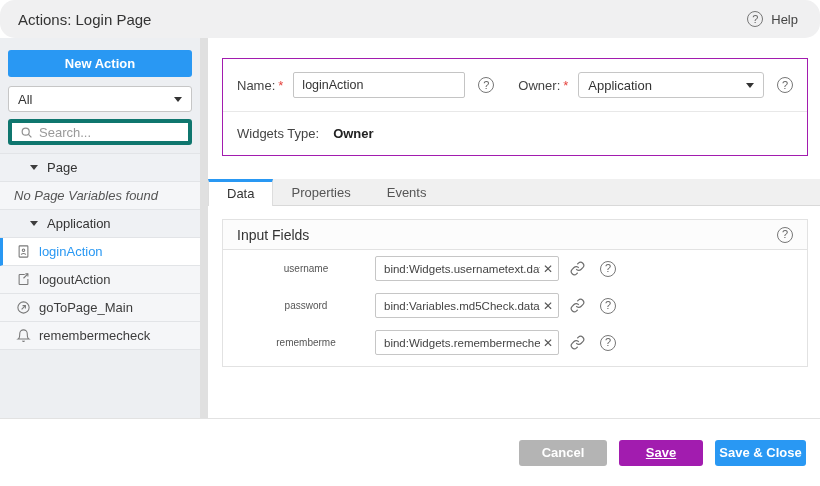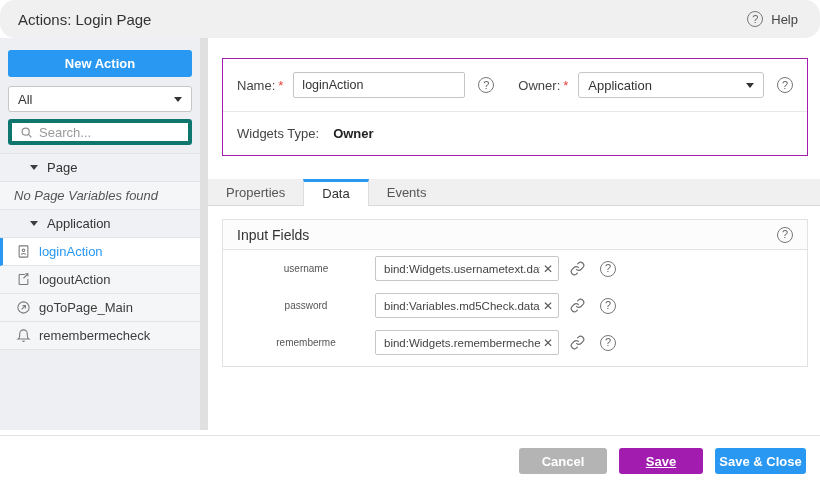--- a/index.html
+++ b/index.html
@@ -82,21 +82,21 @@
   .bind-box { width:184px; height:25px; border:1px solid #c6c6c6; border-radius:2px;
               display:flex; align-items:center; padding:0 5px 0 8px; background:#fff; }
   .bind-box input { flex:1; min-width:0; border:none; outline:none; font-size:11.5px;
                     color:#444; font-family:inherit; }
   .bind-x { color:#555; font-size:12px; margin-left:3px; cursor:pointer; line-height:1; }
   .bind-x::before { content:"\2715"; }
   .link-icon { margin-left:11px; color:#6e6e6e; display:inline-flex; cursor:pointer; }
   .if-row .qicon { margin-left:15px; }
 
   
-  .footer { position:absolute; left:0; right:0; bottom:0; height:51px; background:#fff;
+  .footer { position:absolute; left:0; right:0; bottom:0; height:68px; background:#fff;
             border-top:1px solid #e2e2e2; display:flex; align-items:center;
             justify-content:flex-end; gap:12px; padding-right:14px; }
   .btn { height:26px; border:none; border-radius:3px; color:#fff; font-size:13px;
          font-weight:bold; cursor:pointer; font-family:inherit; }
   .btn-cancel { background:#b4b4b4; width:88px; }
   .btn-save { background:#a21caf; width:84px;text-decoration:underline; }
   .btn-saveclose { background:var(--accent); width:91px; }
 </style>
 </head>
 <body>
@@ -202,22 +202,22 @@
           <span class="qicon"></span>
         </div>
         <div class="sep"></div>
         <div class="row-vartype">
           <span>Widgets Type:</span>
           <span class="vt-value">Owner</span>
         </div>
       </div>
 
       <div class="tabs">
+        <div class="tab active">Data</div>
         <div class="tab">Properties</div>
-        <div class="tab active">Data</div>
         <div class="tab">Events</div>
       </div>
 
       <div class="panel-if">
         <div class="if-header">
           <span>Input Fields</span>
           <span class="qicon"></span>
         </div>
 
         <div class="if-row">

